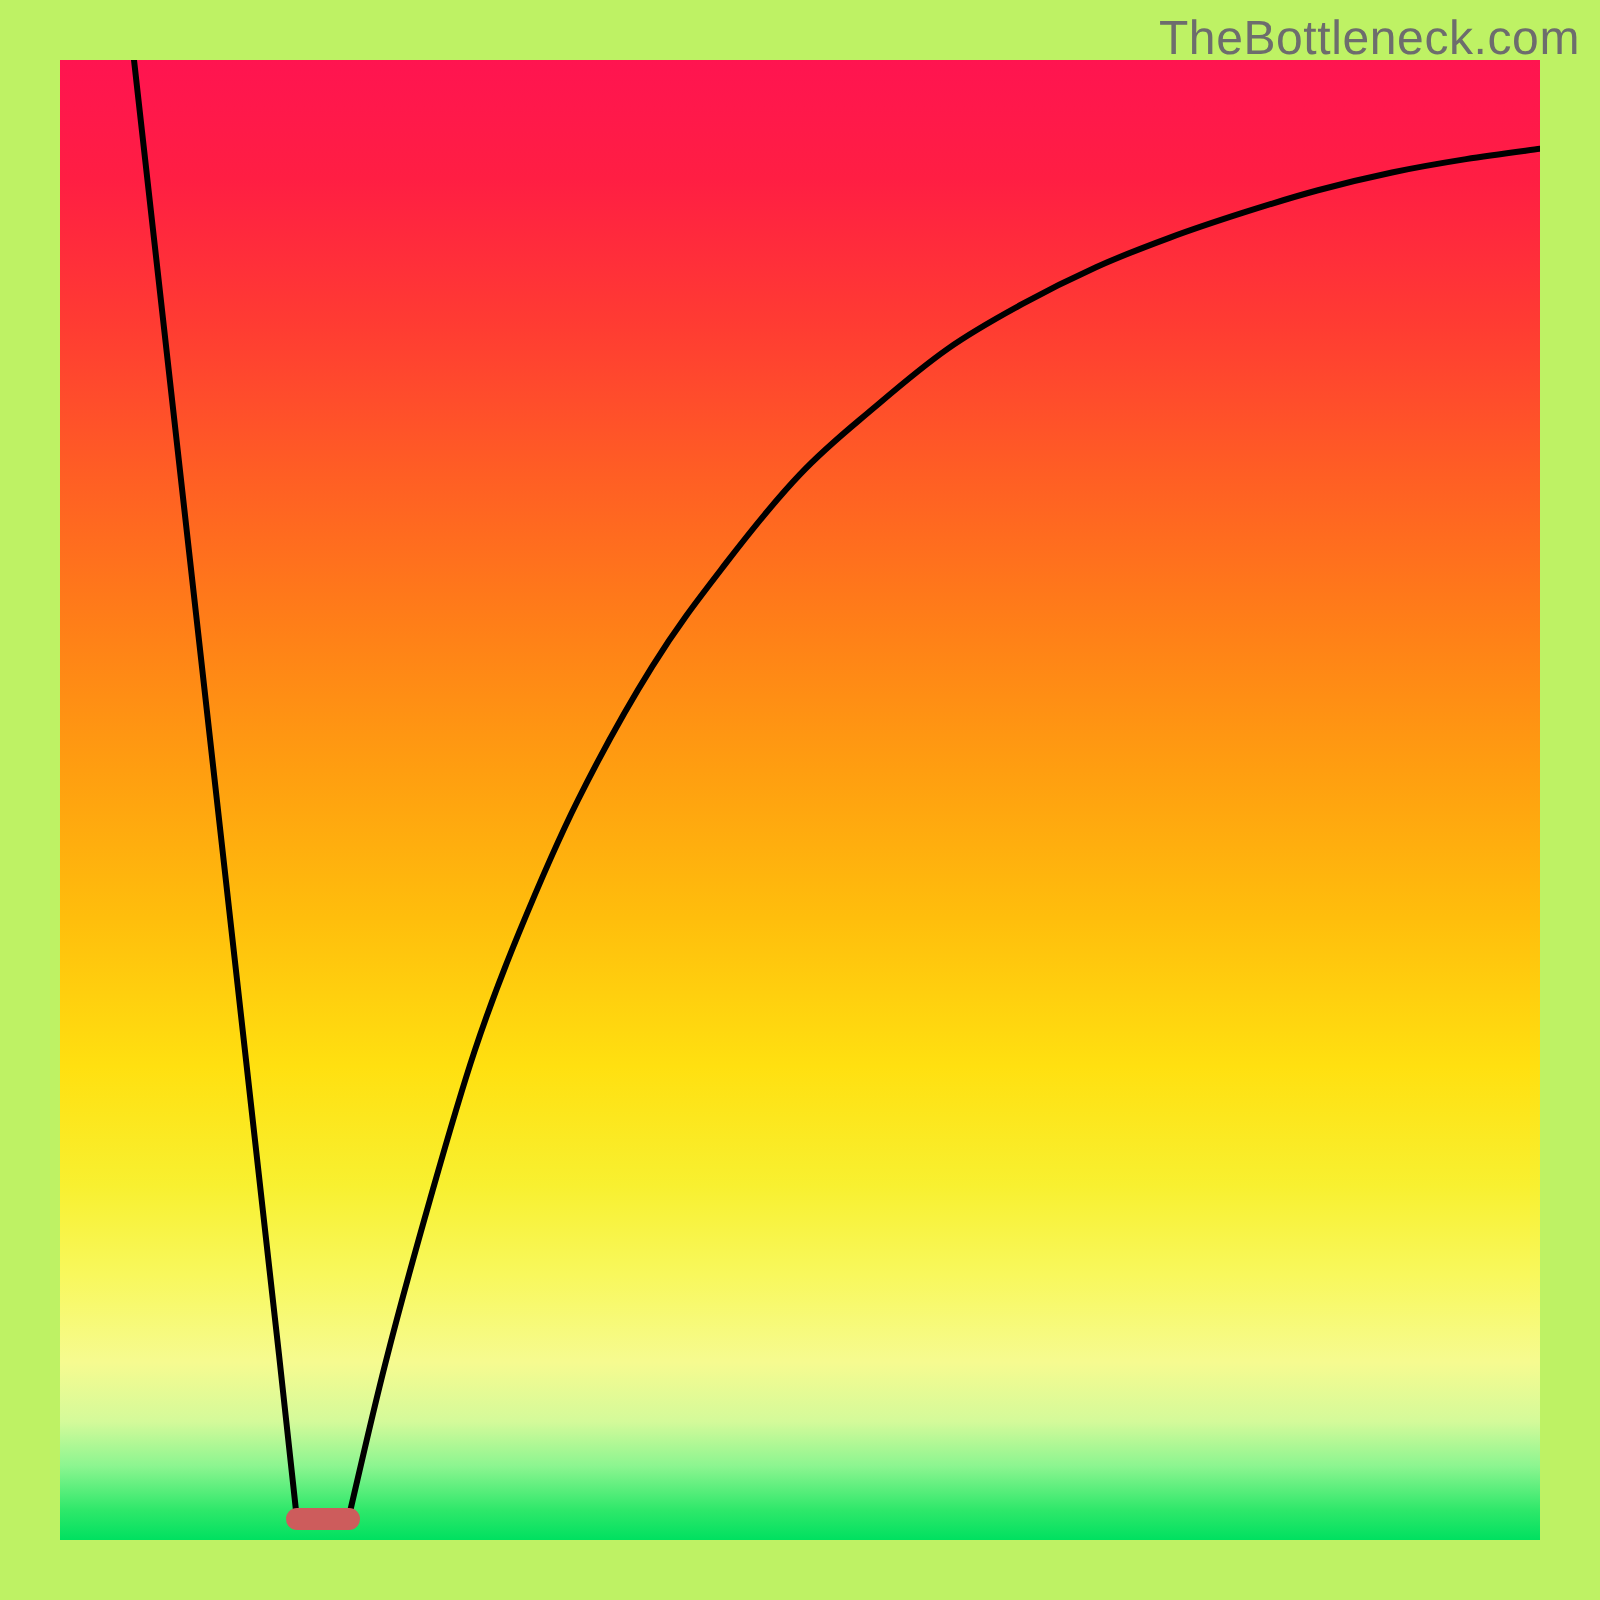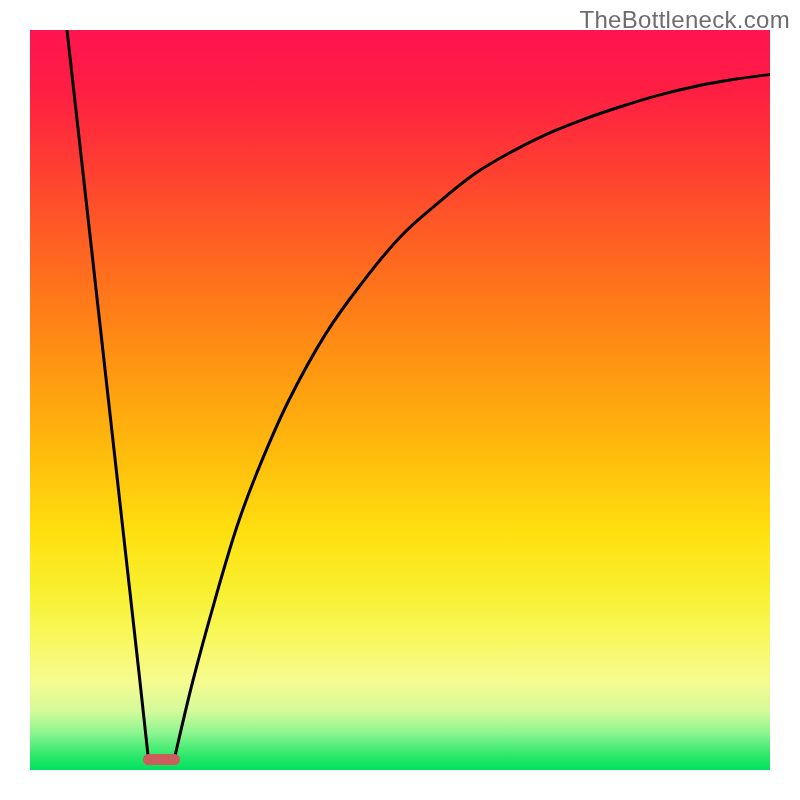--- a/index.html
+++ b/index.html
@@ -8,21 +8,21 @@
     width: 800px;
     height: 800px;
     overflow: hidden;
     background: #000;
     font-family: Arial, Helvetica, sans-serif;
   }
   .frame {
     position: relative;
     width: 800px;
     height: 800px;
-    background: #ffffff;
+    background: #bef264;
   }
   .plot-area {
     position: absolute;
     left: 30px;
     top: 30px;
     width: 740px;
     height: 740px;
     background: linear-gradient(
       to bottom,
       #ff1450 0%,

